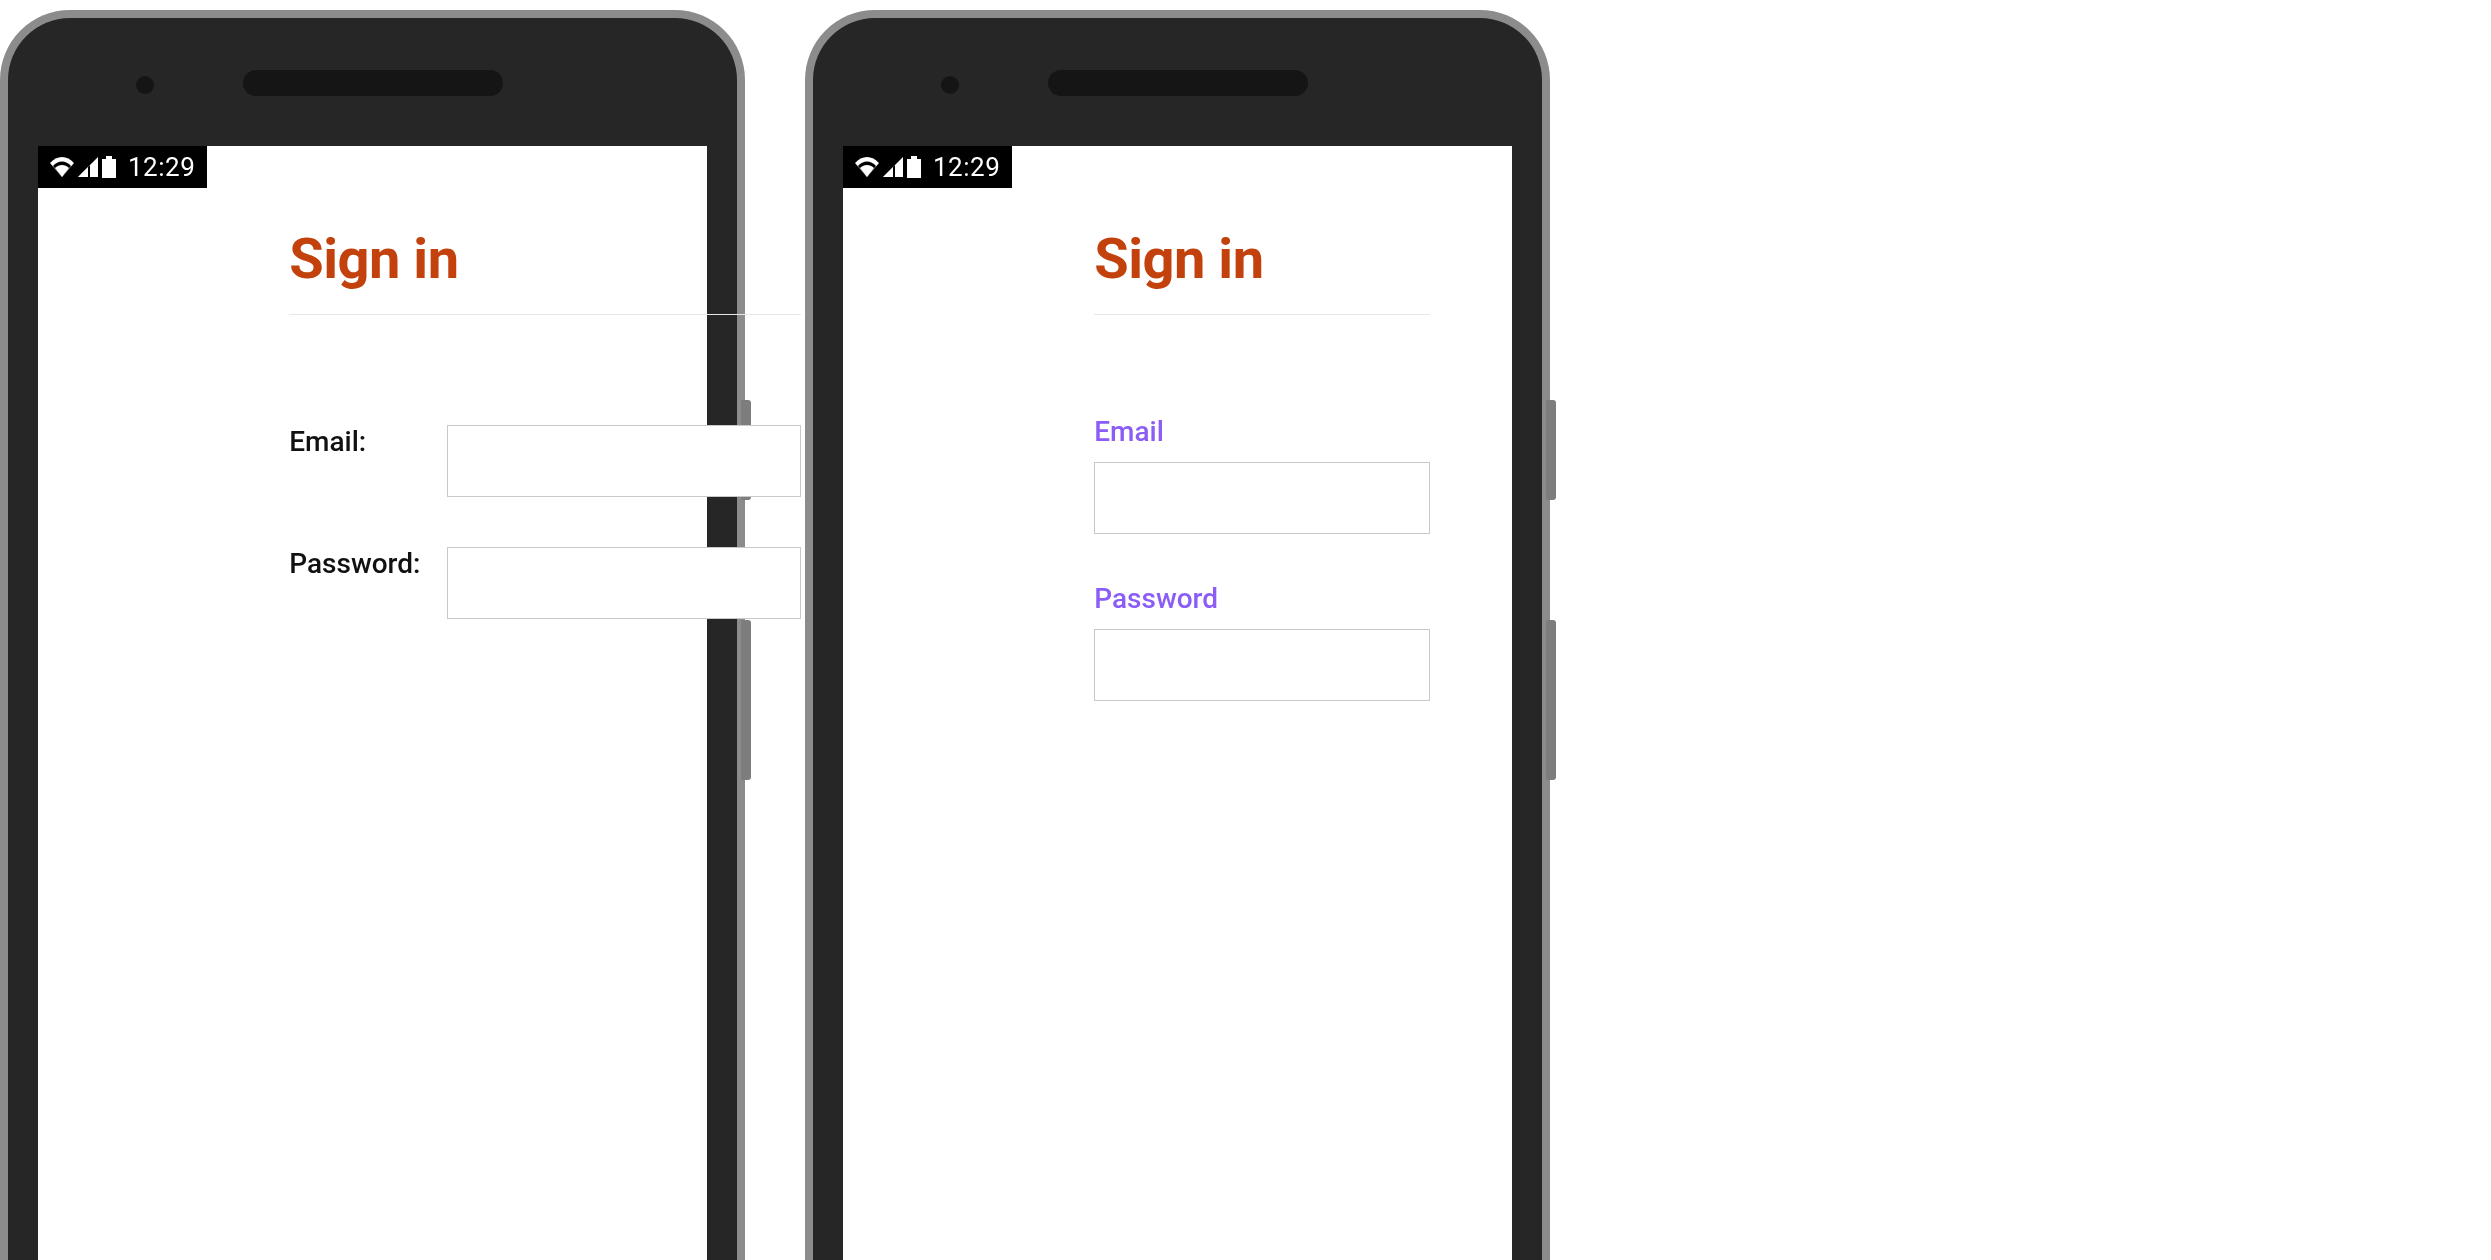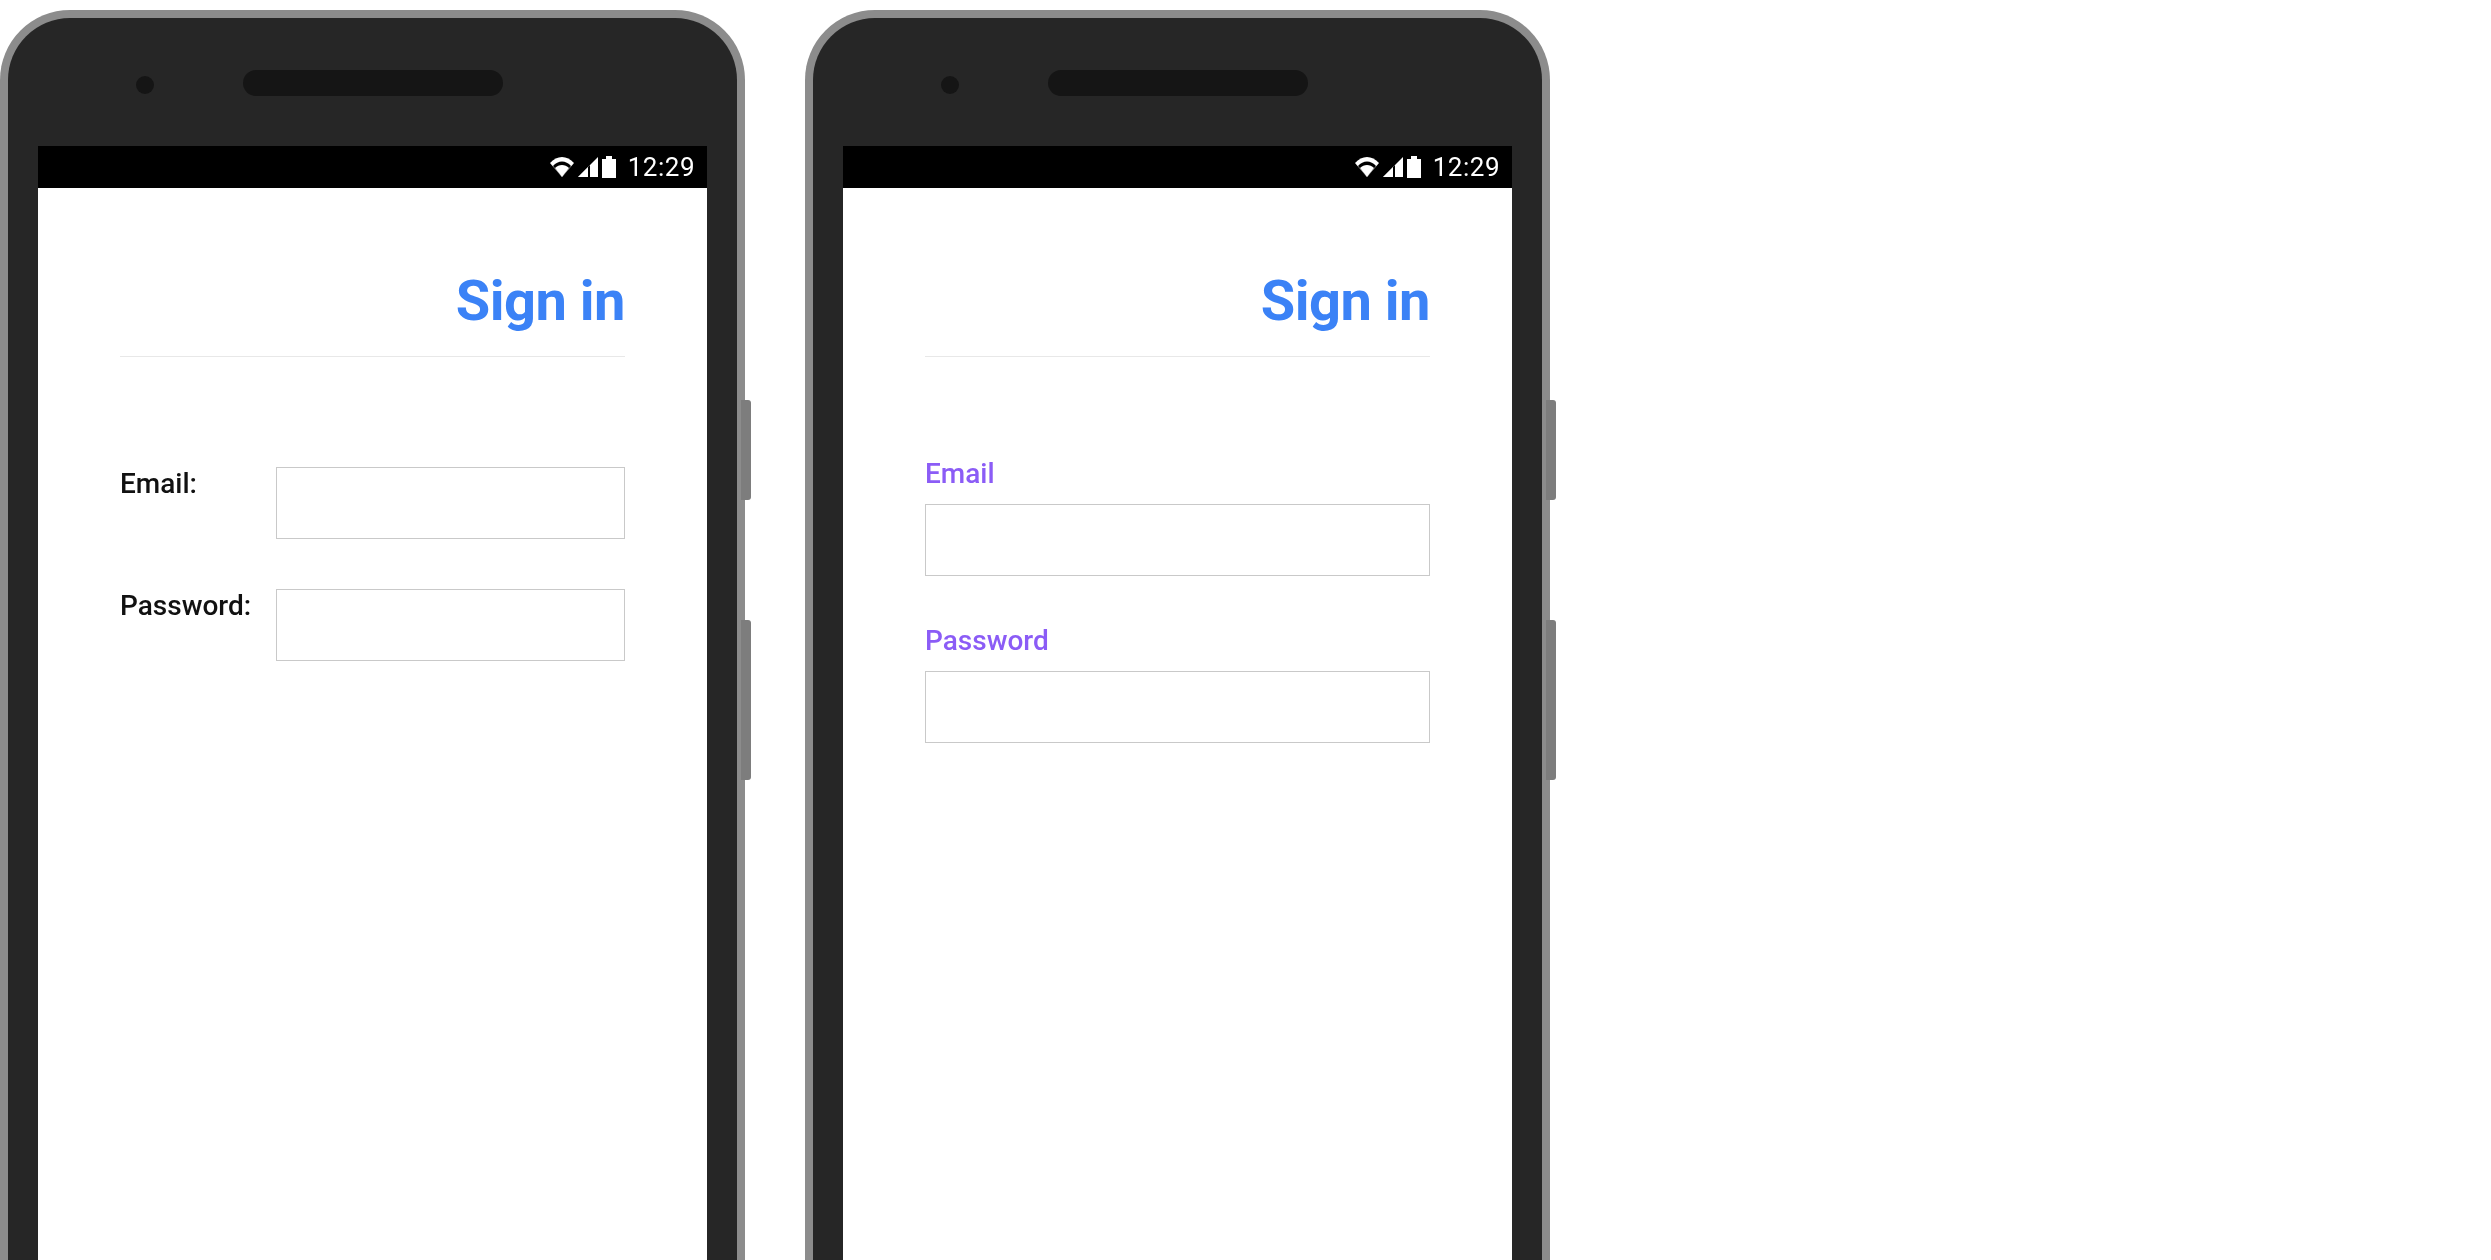--- a/index.html
+++ b/index.html
@@ -58,21 +58,21 @@
     background: #7d7d7d;
     border-radius: 0 3px 3px 0;
   }
   .side-btn.a { top: 390px; height: 100px; }
   .side-btn.b { top: 610px; height: 160px; }
 
   .screen {
     background: #ffffff;
     height: 100%;
     display: flex;
-    flex-direction: column;
+    flex-direction: row;
     position: relative;
   }
   .status-bar {
     height: 42px;
     background: #000000;
     color: #ffffff;
     display: flex;
     align-items: center;
     justify-content: flex-end;
     padding: 0 12px;
@@ -88,23 +88,22 @@
   .wifi-icon svg, .cell-icon svg, .batt-icon svg { display:block; }
   .status-time { margin-left: 6px; letter-spacing: 0.5px; }
 
   .app-content {
     flex: 1;
     padding: 80px 82px 0 82px;
   }
   .page-title {
     font-size: 56px;
     font-weight: 700;
-    color: #3b82f6;
+    color: #c2410c;
     letter-spacing: -0.5px;
-    text-align: right;
   }
   .title-divider {
     border: none;
     border-top: 1px solid #e8e8e8;
     margin-top: 22px;
   }
 
   
   .form-a { margin-top: 110px; }
   .row-a {

